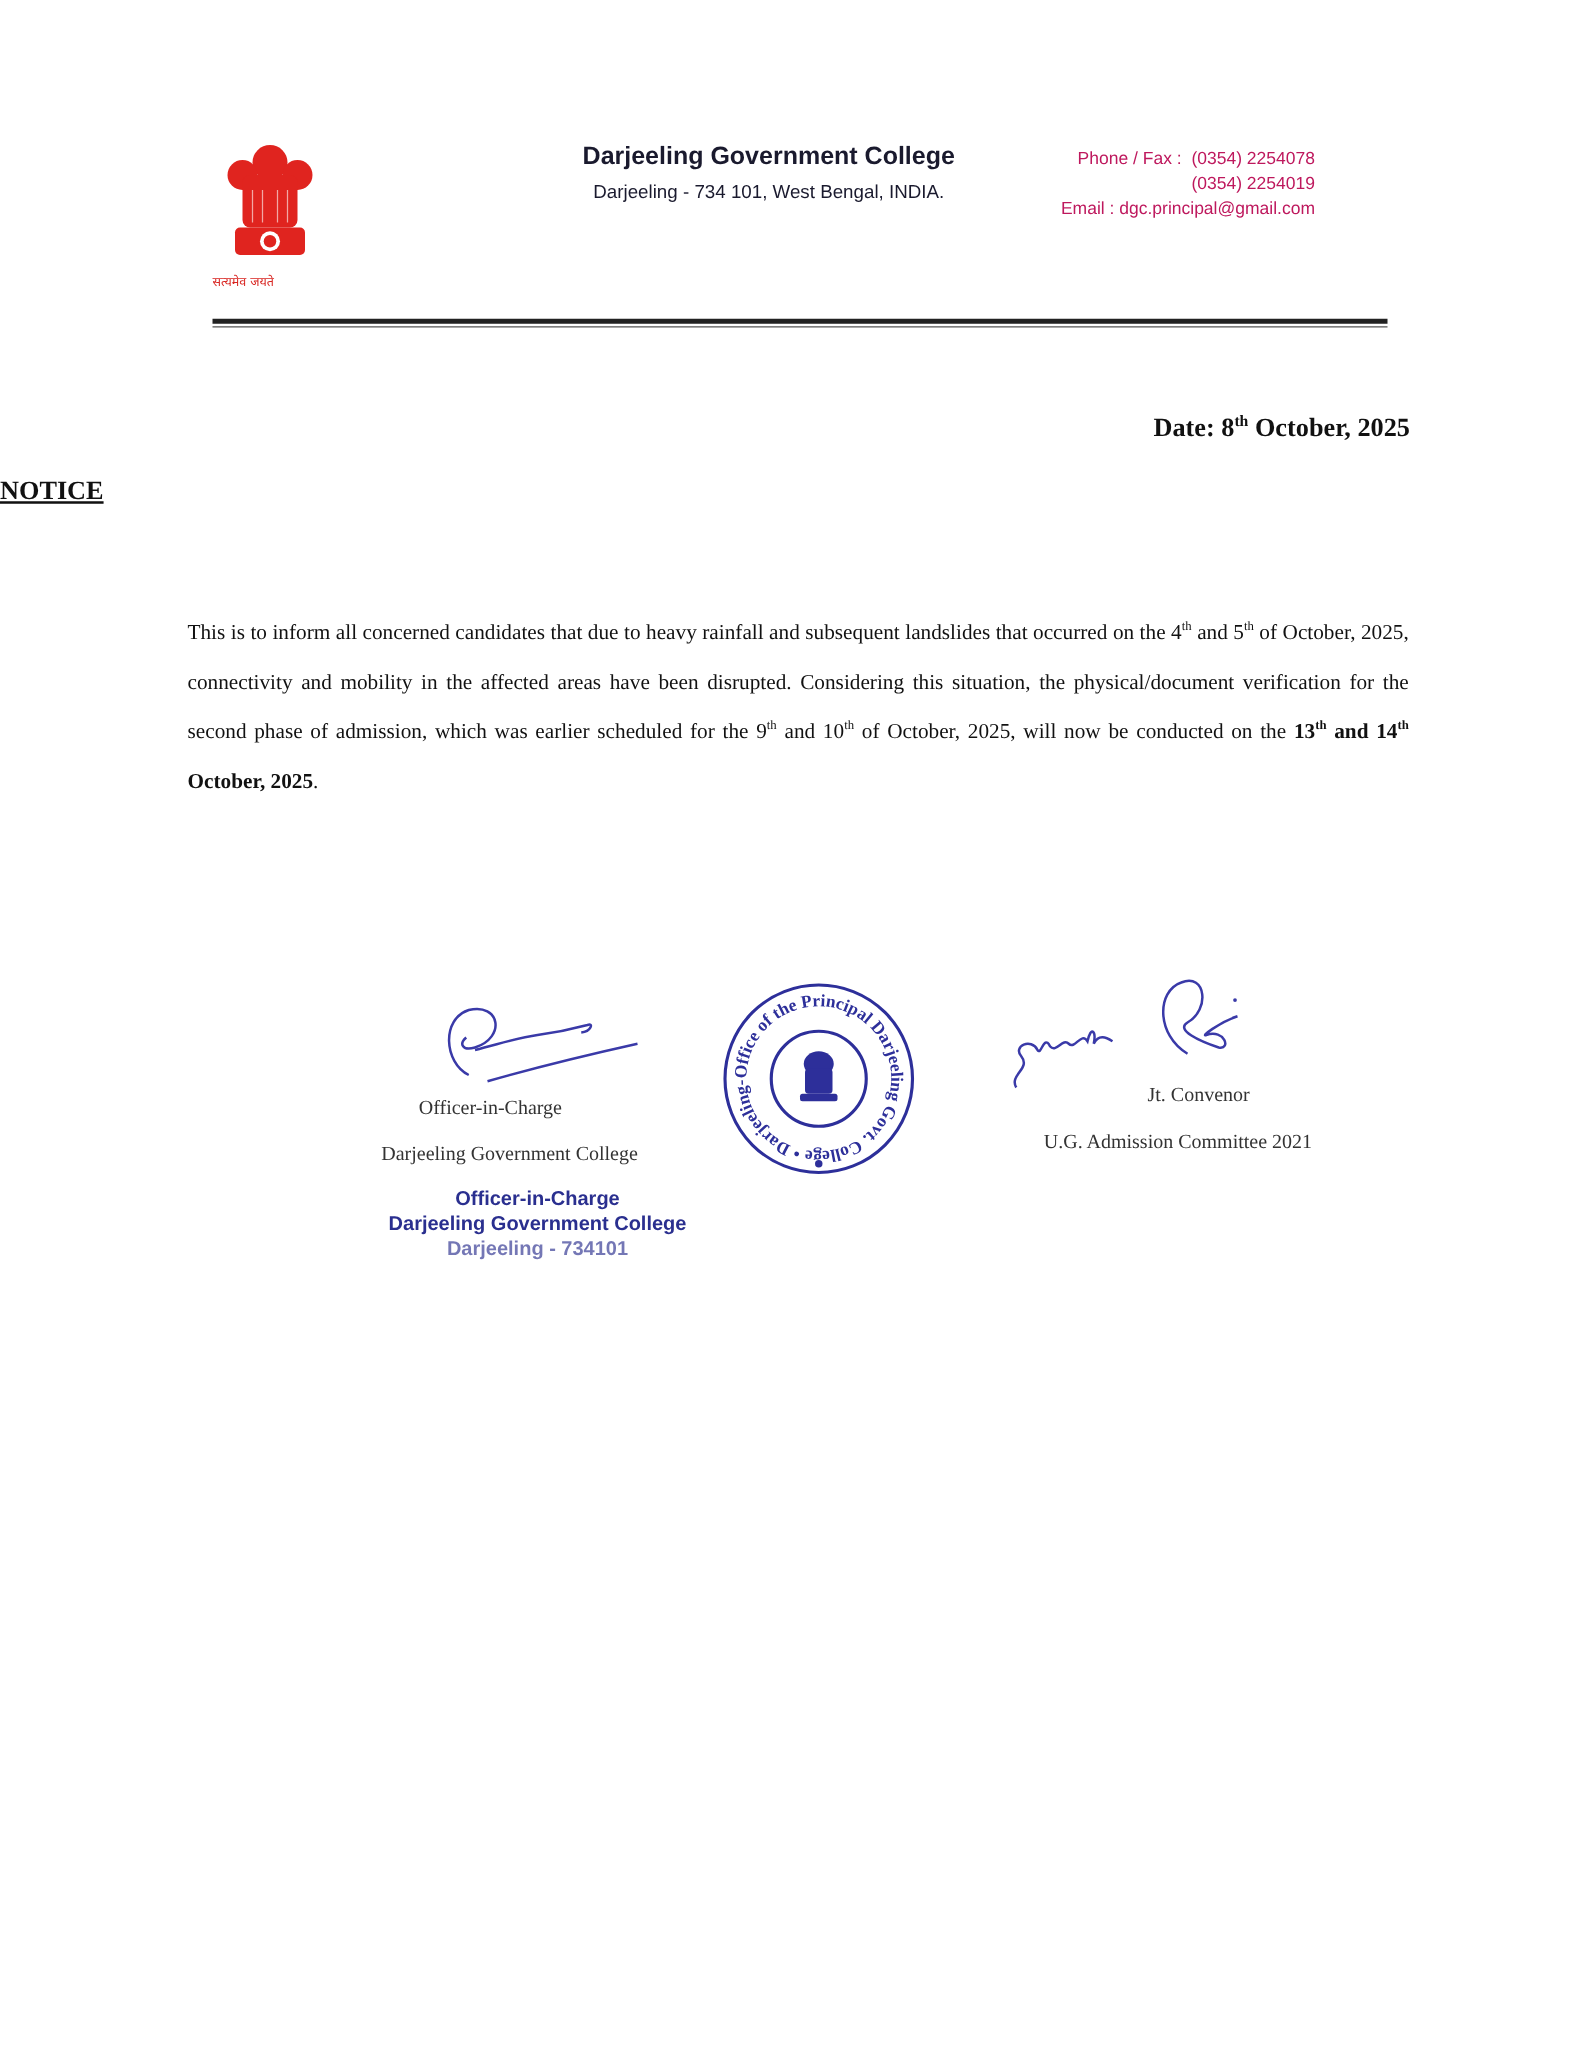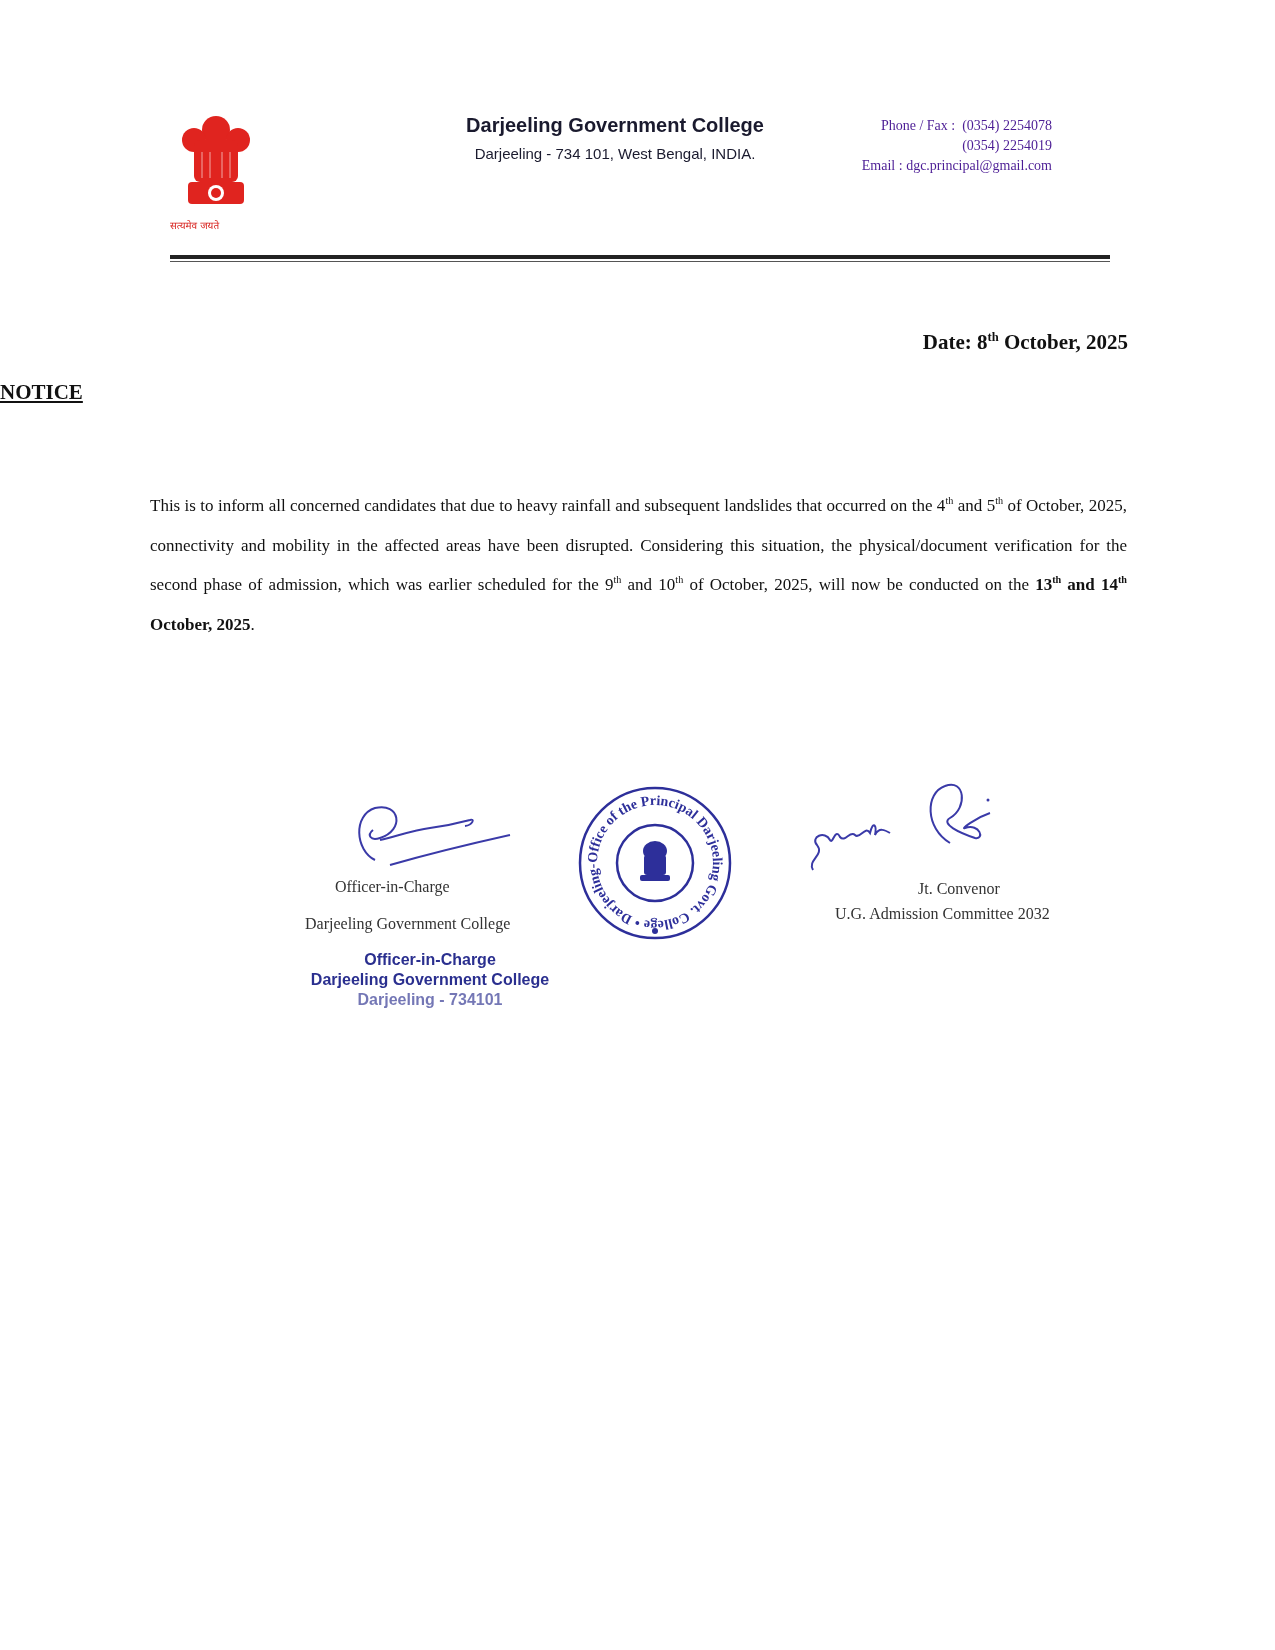--- a/index.html
+++ b/index.html
@@ -3,36 +3,36 @@
 <meta charset="utf-8">
 <style>
   html, body { margin:0; padding:0; background:#ffffff; }
   body { width:1275px; height:1650px; position:relative; overflow:hidden; font-family:"Liberation Serif", serif; color:#111; }
   .abs { position:absolute; }
   .emblem { left:180px; top:112px; width:72px; height:118px; }
   .emblem-motto { left:170px; top:218px; width:92px; font-size:10px; color:#d8231f; font-family:"DejaVu Sans", sans-serif; }
   .hdr-center { left:420px; top:112px; width:390px; text-align:center; font-family:"Liberation Sans", sans-serif; color:#1a1a2e; }
   .hdr-center .l1, .hdr-center .l2, .hdr-center .l3 { font-weight:bold; font-size:20px; line-height:27px; }
   .hdr-center .l4 { font-size:15px; line-height:26px; margin-top:2px; }
-  .hdr-right { left:800px; top:116px; width:252px; font-family:Liberation Serif, serif; font-size:14px; color:#4c1d95; line-height:20px; text-align:right; }
+  .hdr-right { left:800px; top:116px; width:252px; font-family:Liberation Sans, sans-serif; font-size:14px; color:#be185d; line-height:20px; text-align:right; }
   .rule1 { left:170px; top:255px; width:940px; height:4px; background:#222; }
   .rule2 { left:170px; top:261px; width:940px; height:1px; background:#555; }
   .date { right:147px; top:330px; font-weight:bold; font-size:21px; }
   sup { font-size:0.6em; line-height:0; vertical-align:super; }
   .notice-title { left:0; width:1275px; top:380px; text-align:left; font-weight:bold; font-size:21px; text-decoration:underline; }
   .body-text { left:150px; top:486px; width:977px; font-size:17px; line-height:39.5px; text-align:justify; }
   .sig-left-svg { left:345px; top:800px; }
   .lbl { font-size:16px; color:#333; }
   .oic-label { left:335px; top:878px; }
   .dgc-label { left:305px; top:915px; }
   .stamp-text { left:290px; top:950px; width:280px; text-align:center; font-family:"Liberation Sans", sans-serif; font-weight:bold; color:#2a2f8f; font-size:16px; line-height:20px; }
   .seal { left:570px; top:783px; }
   .sig-right1 { left:805px; top:815px; }
   .sig-right2 { left:920px; top:778px; }
-  .jt-label { left:918px; top:868px;margin-top:12px; }
+  .jt-label { left:918px; top:868px; }
   .ug-label { left:835px; top:905px; }
 </style>
 </head>
 <body>
 
 <div class="abs emblem">
   <svg width="72" height="105" viewBox="0 0 72 105">
     <g fill="#e0241f">
       <ellipse cx="36" cy="18" rx="14" ry="14"></ellipse>
       <ellipse cx="14" cy="28" rx="12" ry="12"></ellipse>
@@ -115,13 +115,13 @@
     <path d="M8 55 C2 45 20 40 12 30 C5 22 20 15 25 25 C28 30 30 12 35 22 C40 28 45 15 50 20 C55 25 60 10 65 18 C68 5 72 10 70 20 C74 12 80 15 85 18" stroke="#3a3aa8" stroke-width="2" fill="none"></path>
   </svg>
 </div>
 <div class="abs sig-right2">
   <svg width="80" height="75" viewBox="0 0 80 75">
     <path d="M30 65 C5 50 5 15 25 8 C45 0 48 30 30 40 C20 46 40 55 55 60 C65 62 60 45 45 50 C40 52 55 40 70 35" stroke="#3a3aa8" stroke-width="2" fill="none"></path>
     <circle cx="68" cy="22" r="1.5" fill="#3a3aa8"></circle>
   </svg>
 </div>
 <div class="abs lbl jt-label">Jt. Convenor</div>
-<div class="abs lbl ug-label">U.G. Admission Committee 2032</div>
+<div class="abs lbl ug-label">U.G. Admission Committee 2021</div>
 
 </body></html>

